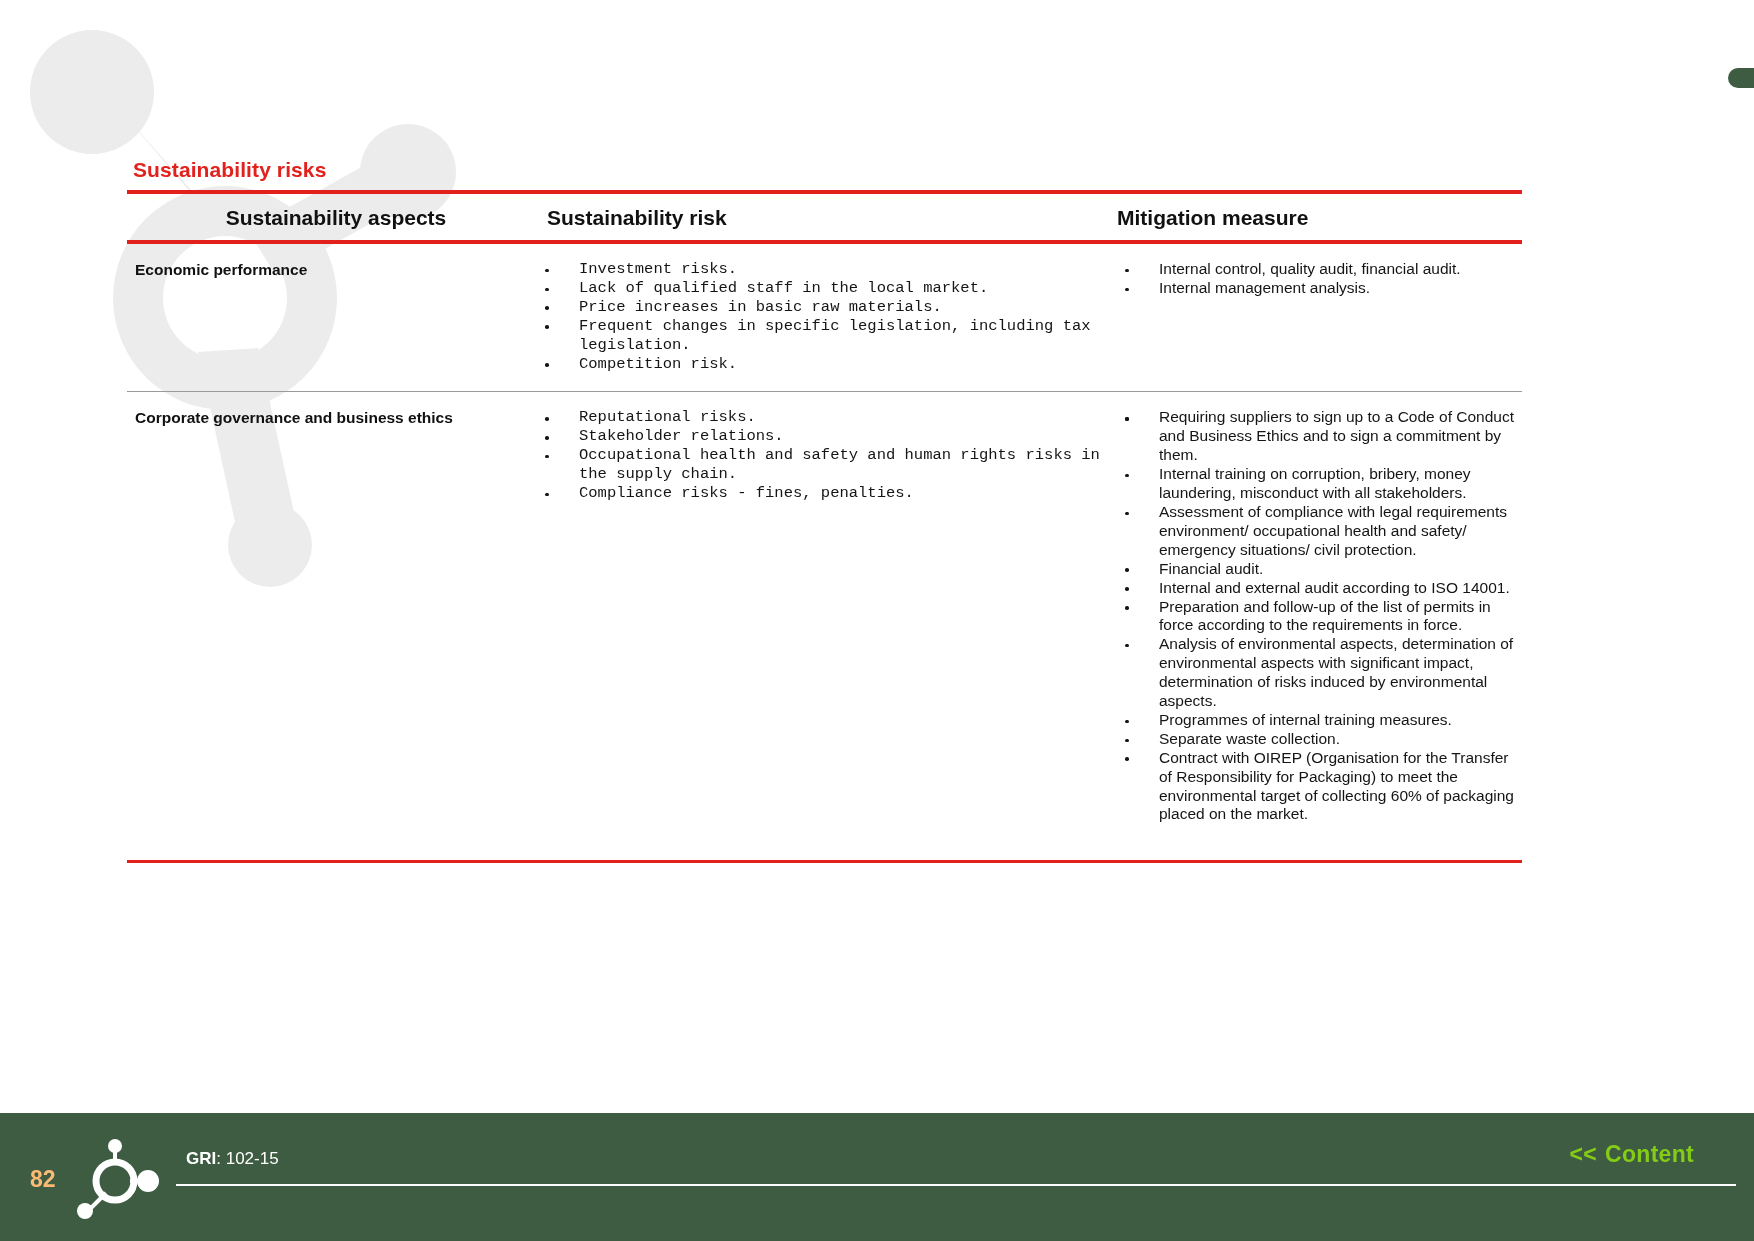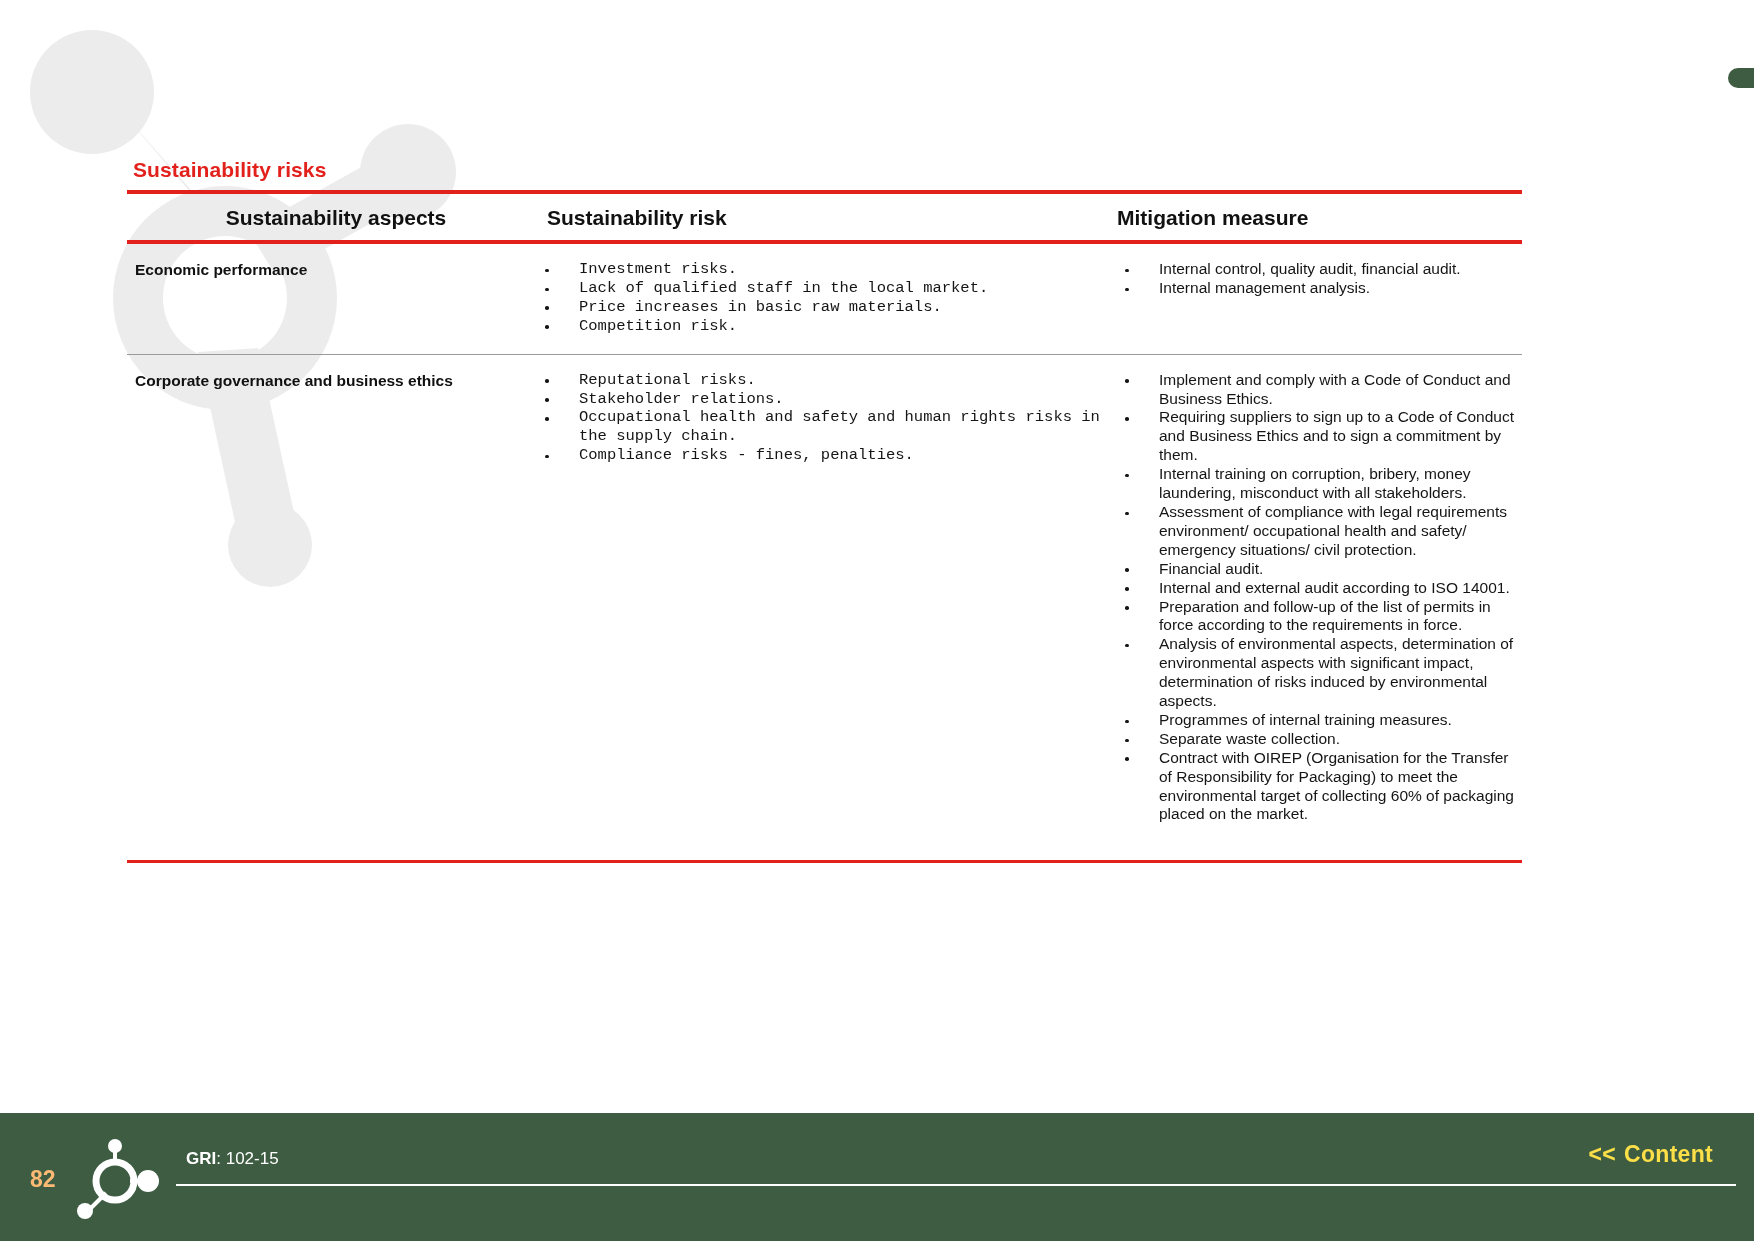--- a/index.html
+++ b/index.html
@@ -185,23 +185,23 @@
   .footer-line {
     position: absolute;
     left: 176px;
     top: 71px;
     width: 1560px;
     height: 2px;
     background: #ffffff;
   }
   .footer-content-link {
     position: absolute;
-    right: 41px;
+    right: 60px;
     top: 28px;
-    color: #fde047;
+    color: #84cc16;
     font-size: 23px;
     font-weight: bold;
     letter-spacing: 0.3px;
     white-space: nowrap;
     cursor: pointer;
   }
   .footer-content-link .chev { margin-right: 8px; }
 </style>
 </head>
 <body>
@@ -237,20 +237,21 @@
 
     <div class="rule-red-mid"></div>
 
     <div class="trow">
       <div class="cell-aspect">Economic performance</div>
       <div class="cell-list risk">
         <ul class="bul">
           <li><span class="dot"></span><span>Investment risks.</span></li>
           <li><span class="dot"></span><span>Lack of qualified staff in the local market.</span></li>
           <li><span class="dot"></span><span>Price increases in basic raw materials.</span></li>
+          <li><span class="dot"></span><span>Frequent changes in specific legislation, including tax legislation.</span></li>
           <li><span class="dot"></span><span>Competition risk.</span></li>
         </ul>
       </div>
       <div class="cell-list mitig">
         <ul class="bul">
           <li><span class="dot"></span><span>Internal control, quality audit, financial audit.</span></li>
           <li><span class="dot"></span><span>Internal management analysis.</span></li>
         </ul>
       </div>
     </div>
@@ -262,21 +263,21 @@
       <div class="cell-list risk">
         <ul class="bul">
           <li><span class="dot"></span><span>Reputational risks.</span></li>
           <li><span class="dot"></span><span>Stakeholder relations.</span></li>
           <li><span class="dot"></span><span>Occupational health and safety and human rights risks in the supply chain.</span></li>
           <li><span class="dot"></span><span>Compliance risks - fines, penalties.</span></li>
         </ul>
       </div>
       <div class="cell-list mitig">
         <ul class="bul">
-          <li><span class="dot"></span><span>Implement and comply with a Code of Conduct and Business Ethics.</span></li>
+          <li><span class="dot"></span></li>
           <li><span class="dot"></span><span>Requiring suppliers to sign up to a Code of Conduct and Business Ethics and to sign a commitment by them.</span></li>
           <li><span class="dot"></span><span>Internal training on corruption, bribery, money laundering, misconduct with all stakeholders.</span></li>
           <li><span class="dot"></span><span>Assessment of compliance with legal requirements environment/ occupational health and safety/ emergency situations/ civil protection.</span></li>
           <li><span class="dot"></span><span>Financial audit.</span></li>
           <li><span class="dot"></span><span>Internal and external audit according to ISO 14001.</span></li>
           <li><span class="dot"></span><span>Preparation and follow-up of the list of permits in force according to the requirements in force.</span></li>
           <li><span class="dot"></span><span>Analysis of environmental aspects, determination of environmental aspects with significant impact, determination of risks induced by environmental aspects.</span></li>
           <li><span class="dot"></span><span>Programmes of internal training measures.</span></li>
           <li><span class="dot"></span><span>Separate waste collection.</span></li>
           <li><span class="dot"></span><span>Contract with OIREP (Organisation for the Transfer of Responsibility for Packaging) to meet the environmental target of collecting 60% of packaging placed on the market.</span></li>

